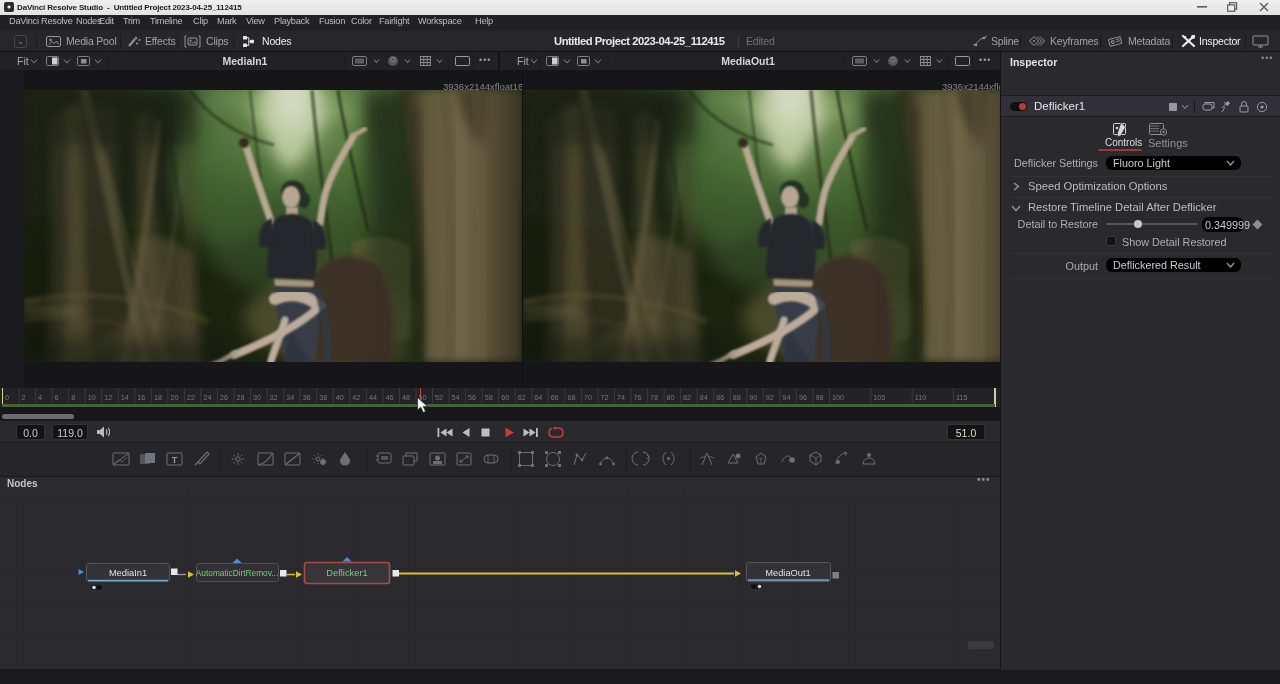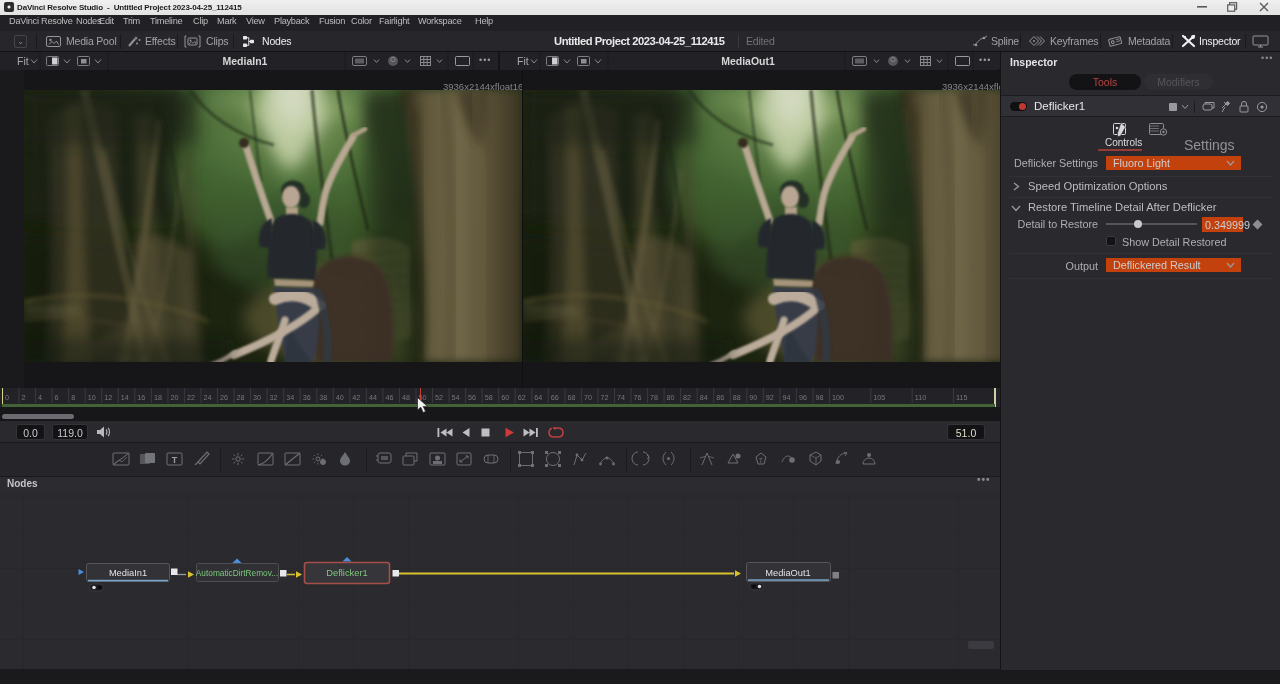--- a/index.html
+++ b/index.html
@@ -35,21 +35,21 @@
 #belowruler { left:0; top:407px; width:1000px; height:14px; background:#17171a; }
 #transport { left:0; top:421px; width:1000px; height:22px; background:#29292e; border-bottom:1px solid #1a1a1c; }
 #fusionbar { left:0; top:443px; width:1000px; height:34px; background:#26262a; border-bottom:1px solid #1a1a1c; }
 #nodesheader { left:0; top:477px; width:1000px; height:15px; background:#2b2b30; color:#c6c6c9; font-size:10px; font-weight:bold; }
 #graph { left:0; top:492px; width:1000px; height:177px; background:#2b2b2f; overflow:hidden; }
 #graphscroll { left:0; top:668.5px; width:1280px; height:1px; background:#1a1a1d; }
 #statusbar { left:0; top:669.5px; width:1280px; height:14.5px; background:#1d1d20; color:#87878b; font-size:10px; }
 
 
 #inspector { left:1000px; top:52px; width:280px; height:617.5px; background:#29292e; border-left:1px solid #141416; color:#b9b9bc; font-size:11px; }
-.ibox { position:absolute; background:#c2410c; border-radius:0; }
+.ibox { position:absolute; background:#000000; border-radius:6px; }
 .sep { position:absolute; left:8px; width:264px; height:1px; background:#313137; }
 
 .inbox { position:absolute; background:#131316; border:1px solid #333339; border-radius:3px; color:#c9c9cc; font-size:10.5px; text-align:center; }
 svg { display:block; }
 </style>
 </head>
 <body>
 <div id="app">
 
 <div class="abs" id="titlebar">
@@ -547,24 +547,20 @@
   <rect x="968" y="149" width="26" height="8" rx="2" fill="#3a3a40"></rect>
 </svg>
 </div>
 <div class="abs" id="graphscroll"></div>
 
 
 <div class="abs" id="inspector">
   <span style="position:absolute; left:9px; top:4px; font-size:10.5px; font-weight:bold; color:#e4e4e6;">Inspector</span>
   <span style="position:absolute; left:260px; top:1px; color:#8a8a8e; font-size:9px; letter-spacing:1px;">•••</span>
 
-  <div style="position:absolute; left:0; top:18px; width:280px; height:25px; background:#29292e;">
-    <div style="position:absolute; left:68px; top:4px; width:72px; height:16px; background:#131316; border-radius:8px; text-align:center; line-height:16px; color:#b8453f; font-size:10.5px;">Tools</div>
-    <div style="position:absolute; left:143px; top:4px; width:69px; height:16px; background:#2e2e33; border-radius:8px; text-align:center; line-height:16px; color:#55555c; font-size:10.5px;">Modifiers</div>
-  </div>
 
   <div style="position:absolute; left:0; top:43px; width:280px; height:22px; background:#303036; border-top:1px solid #1c1c1f; border-bottom:1px solid #1c1c1f;">
     <div style="position:absolute; left:9px; top:6px; width:17px; height:9px; background:#101013; border-radius:5px;"></div>
     <div style="position:absolute; left:18px; top:7px; width:7px; height:7px; background:#c0392e; border-radius:50%;"></div>
     <span style="position:absolute; left:33px; top:4px; font-size:11.5px; color:#e6e6e8;">Deflicker1</span>
     <svg style="position:absolute; left:166px; top:5px;" width="110" height="12" viewBox="0 0 110 12">
       <rect x="2" y="2" width="8" height="8" rx="1" fill="#9a9a9e"></rect>
       <path d="M15,4 l3,3.5 3,-3.5" fill="none" stroke="#9a9a9e"></path>
       <rect x="27" y="0" width="1" height="12" fill="#1c1c1f"></rect>
       <g fill="none" stroke="#9a9a9e">
@@ -592,21 +588,21 @@
           <circle cx="4" cy="6" r="1.3" fill="#d8d8da"></circle>
           <path d="M8,0.5 L12.5,5 L7.5,14 L4.5,14.5 L4.5,11 Z" fill="#d8d8da" stroke="#28282d" stroke-width="0.6"></path>
         </svg>
     <span style="position:absolute; left:104px; top:18px; font-size:10px; color:#dededf;">Controls</span>
     <svg style="position:absolute; left:148px; top:3px;" width="20" height="15" viewBox="0 0 20 15">
           <rect x="0.5" y="1.5" width="14" height="11" rx="1" fill="none" stroke="#8e8e92"></rect>
           <path d="M1,4 l9,0 M1,6.5 l9,0 M1,9 l9,0" stroke="#8e8e92" stroke-width="0.7"></path>
           <circle cx="14.5" cy="10" r="3.2" fill="#28282d" stroke="#8e8e92"></circle>
           <circle cx="14.5" cy="10" r="1.2" fill="#8e8e92"></circle>
         </svg>
-    <span style="position:absolute; left:147px; top:18px; font-size:14px; color:#929296;margin-left:36px;">Settings</span>
+    <span style="position:absolute; left:147px; top:18px; font-size:11px; color:#929296;">Settings</span>
     <div style="position:absolute; left:97px; top:29.5px; width:44px; height:2.5px; background:#993a35; border-radius:1px;"></div>
   </div>
 
   <div style="position:absolute; left:0; top:105px; width:280px; height:310px; background:#29292e; font-size:10.8px; color:#aeaeb3;">
     <span style="position:absolute; left:0px; top:0px; width:97px; text-align:right; display:inline-block;">Deflicker Settings</span>
     <div class="ibox" style="left:105px; top:-1px; width:135px; height:14px;">
       <span style="position:absolute; left:7px; top:1px; color:#cdcdd0;">Fluoro Light</span>
       <svg style="position:absolute; right:6px; top:4px;" width="9" height="7" viewBox="0 0 9 7">
             <path d="M1,1 L4.5,5 L8,1" fill="none" stroke="#9a9a9e" stroke-width="1.2"></path>
           </svg>

